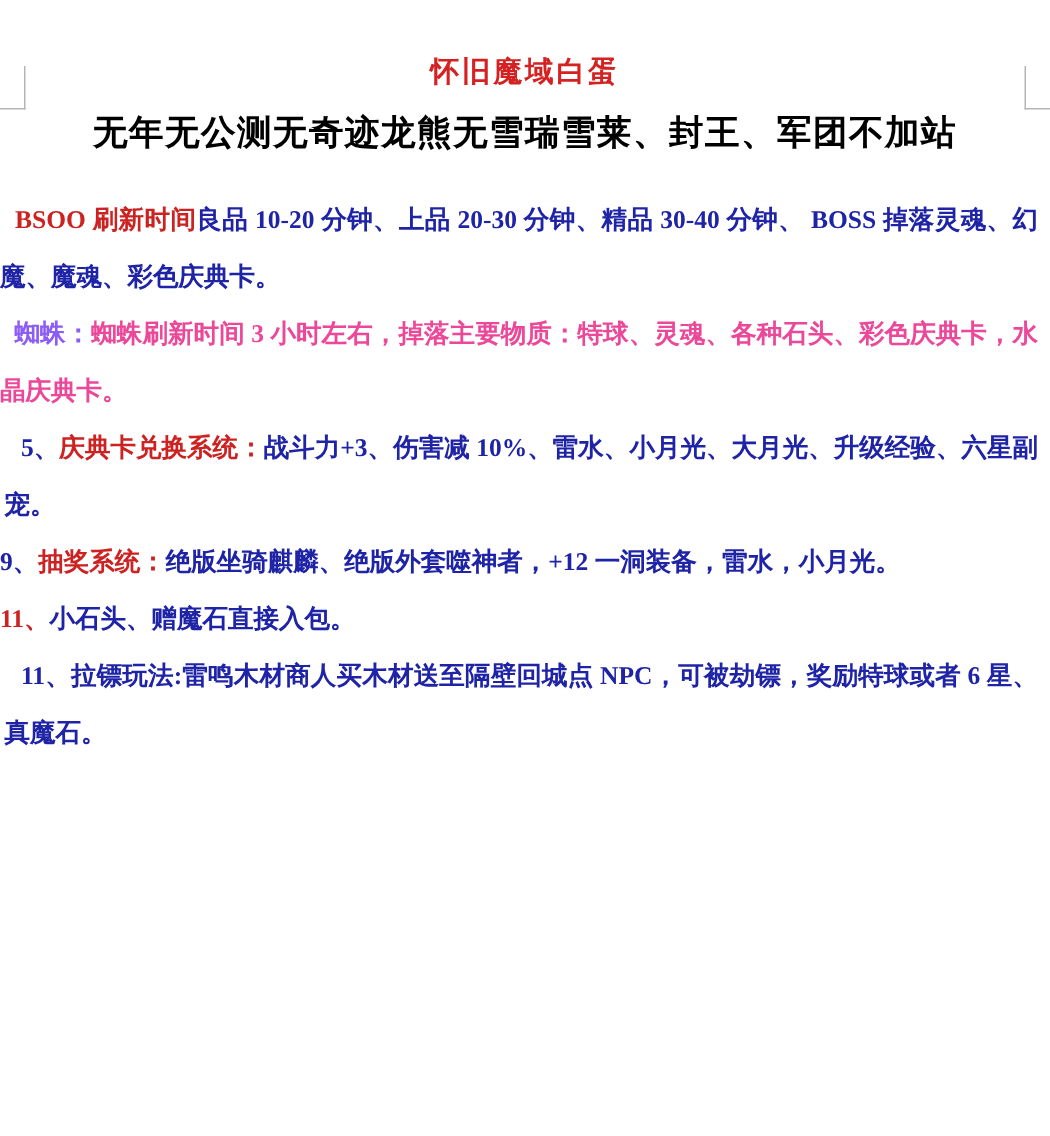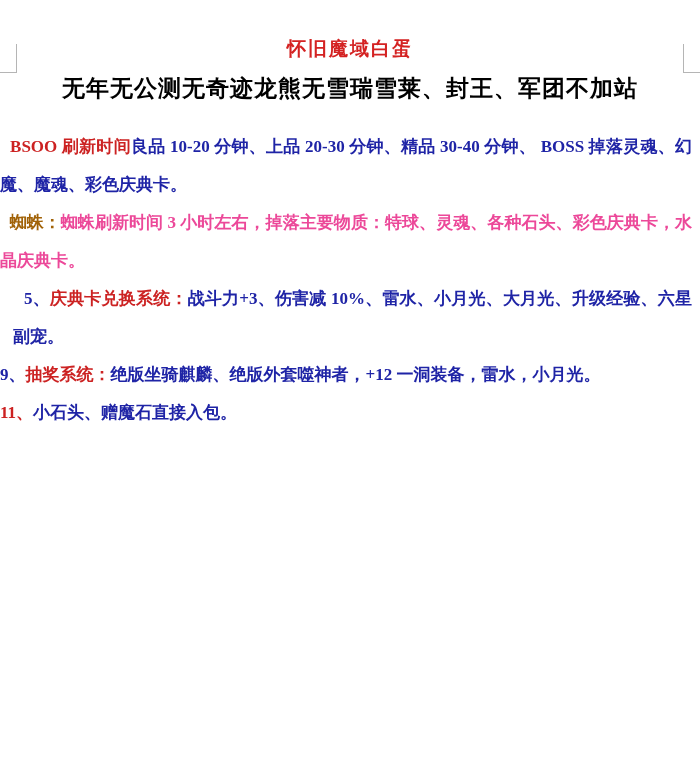--- a/index.html
+++ b/index.html
@@ -46,33 +46,34 @@
   .content {
     margin-top: 24px;
     font-size: 17px;
     line-height: 38px;
     text-align: justify;
     padding-right: 8px;
     box-sizing: border-box;
   }
   .content p { margin: 0; }
   p.hang  { text-indent: -16px; }
-  p.flush { padding-left: 13px;  text-indent: 11px; }
+  p.flush { padding-left: 3px;  text-indent: 11px; }
   p.plain { text-indent: 0; }
 </style>
 </head>
 <body>
 
 <div class="page" style="background: rgb(255, 255, 255);">
   <div class="crop-mark left" style="border-color: rgb(181, 181, 181);"></div>
   <div class="crop-mark right" style="border-color: rgb(181, 181, 181);"></div>
 
   <h1 class="title" style="color: rgb(212, 34, 34);">怀旧魔域白蛋</h1>
   <h2 class="subtitle" style="color: #000000;">无年无公测无奇迹龙熊无雪瑞雪莱、封王、军团不加站</h2>
 
   <div class="content" id="content">
       <p class="hang"><span style="color: rgb(31, 36, 166);">1、</span><span style="color: rgb(204, 34, 34);">BSOO 刷新时间</span><span style="color: rgb(31, 36, 166);">良品 10-20 分钟、上品 20-30 分钟、精品 30-40 分钟、 BOSS 掉落灵魂、幻魔、魔魂、彩色庆典卡。</span></p>
-      <p class="hang"><span style="color: rgb(31, 36, 166);">2、</span><span style="color: #a16207;">蜘蛛：</span><span style="color: #ec4899;">蜘蛛刷新时间 3 小时左右，掉落主要物质：特球、灵魂、各种石头、彩色庆典卡，水晶庆典卡。</span></p>
+      <p class="hang"><span style="color: rgb(31, 36, 166);">2、</span><span style="color: #8b5cf6;">蜘蛛：</span><span style="color: #ec4899;">蜘蛛刷新时间 3 小时左右，掉落主要物质：特球、灵魂、各种石头、彩色庆典卡，水晶庆典卡。</span></p>
       <p class="flush"><span style="color: rgb(31, 36, 166);">5、</span><span style="color: rgb(204, 34, 34);">庆典卡兑换系统：</span><span style="color: rgb(31, 36, 166);">战斗力+3、伤害减 10%、雷水、小月光、大月光、升级经验、六星副宠。</span></p>
       <p class="plain"><span style="color: rgb(31, 36, 166);">9、</span><span style="color: rgb(204, 34, 34);">抽奖系统：</span><span style="color: rgb(31, 36, 166);">绝版坐骑麒麟、绝版外套噬神者，+12 一洞装备，雷水，小月光。</span></p>
       <p class="plain"><span style="color: rgb(204, 34, 34);">11、</span><span style="color: rgb(31, 36, 166);">小石头、赠魔石直接入包。</span></p>
+      <p class="flush"><span style="color: rgb(31, 36, 166);">11、拉镖玩法:雷鸣木材商人买木材送至隔壁回城点 NPC，可被劫镖，奖励特球或者 6 星、真魔石。</span></p>
     </div>
 </div>
 
 </body></html>

